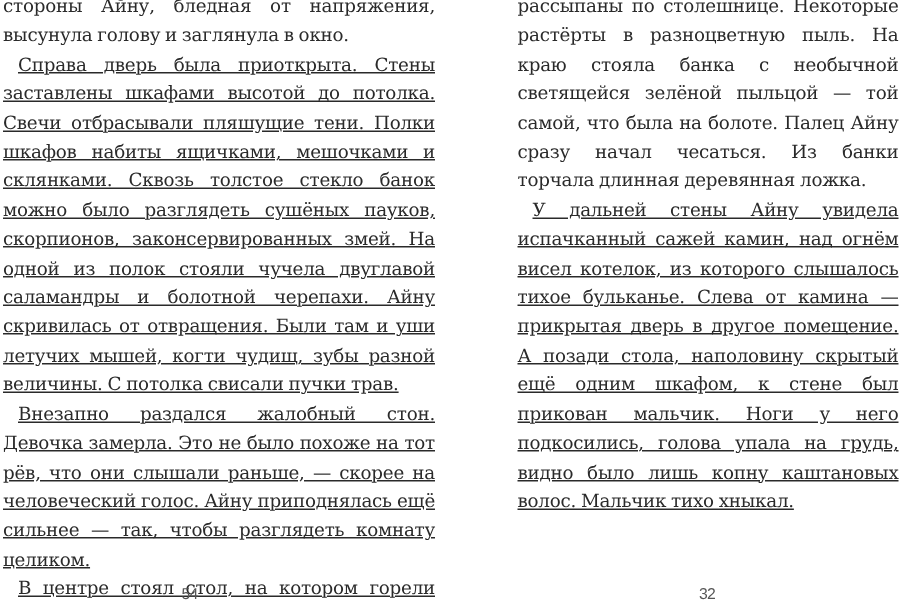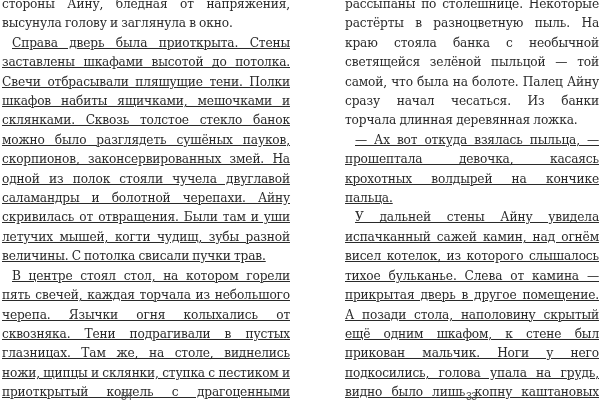--- a/index.html
+++ b/index.html
@@ -32,26 +32,26 @@
   .pagenum-left { left: 121px; }
   .pagenum-right { left: 466px; }
 </style>
 </head>
 <body>
 
 <div class="page page-left">
   <div class="text">
     <p>стороны Айну, бледная от напряжения, высунула голову и заглянула в окно.</p>
     <p class="indent">Справа дверь была приоткрыта. Стены заставлены шкафами высотой до потолка. Свечи отбрасывали пляшущие тени. Полки шкафов набиты ящичками, мешочками и склянками. Сквозь толстое стекло банок можно было разглядеть сушёных пауков, скорпионов, законсервированных змей. На одной из полок стояли чучела двуглавой саламандры и болотной черепахи. Айну скривилась от отвращения. Были там и уши летучих мышей, когти чудищ, зубы разной величины. С потолка свисали пучки трав.</p>
+    <p class="indent">Внезапно раздался жалобный стон. Девочка замерла. Это не было похоже на тот рёв, что они слышали раньше, — скорее на человеческий голос. Айну приподнялась ещё сильнее — так, чтобы разглядеть комнату целиком.</p>
     <p class="indent">В центре стоял стол, на котором горели пять свечей, каждая торчала из небольшого черепа. Язычки огня колыхались от сквозняка. Тени подрагивали в пустых глазницах. Там же, на столе, виднелись ножи, щипцы и склянки, ступка с пестиком и приоткрытый кошель с драгоценными камнями. Зелёные изумруды, красные рубины и синие сапфиры были</p>
   </div>
 </div>
 <div class="pagenum pagenum-left">54</div>
 
 <div class="page page-right">
   <div class="text">
     <p>рассыпаны по столешнице. Некоторые растёрты в разноцветную пыль. На краю стояла банка с необычной светящейся зелёной пыльцой — той самой, что была на болоте. Палец Айну сразу начал чесаться. Из банки торчала длинная деревянная ложка.</p>
-    <p class="indent">— Ах вот откуда взялась пыльца, — прошептала девочка, касаясь крохотных волдырей на кончике пальца.</p>
     <p class="indent">У дальней стены Айну увидела испачканный сажей камин, над огнём висел котелок, из которого слышалось тихое бульканье. Слева от камина — прикрытая дверь в другое помещение. А позади стола, наполовину скрытый ещё одним шкафом, к стене был прикован мальчик. Ноги у него подкосились, голова упала на грудь, видно было лишь копну каштановых волос. Мальчик тихо хныкал.</p>
 
   </div>
 </div>
-<div class="pagenum pagenum-right">33</div>
+<div class="pagenum pagenum-right">32</div>
 
 </body></html>

